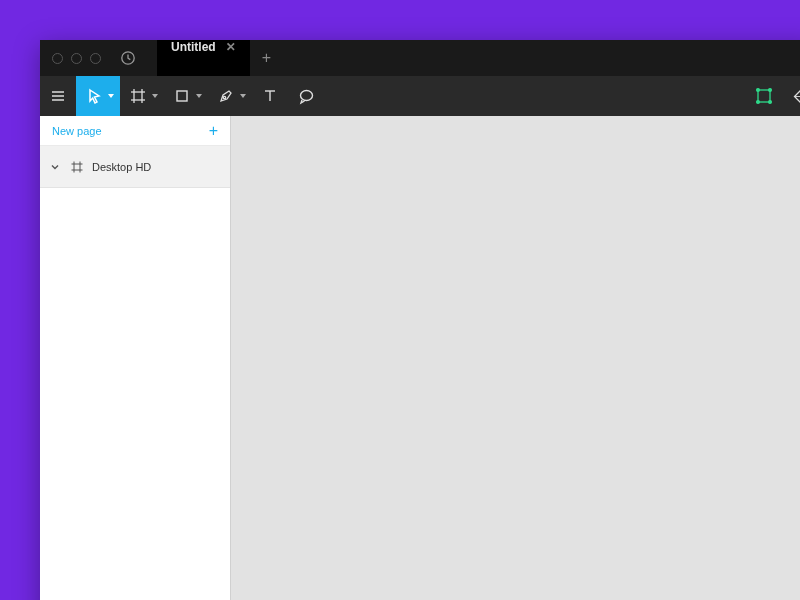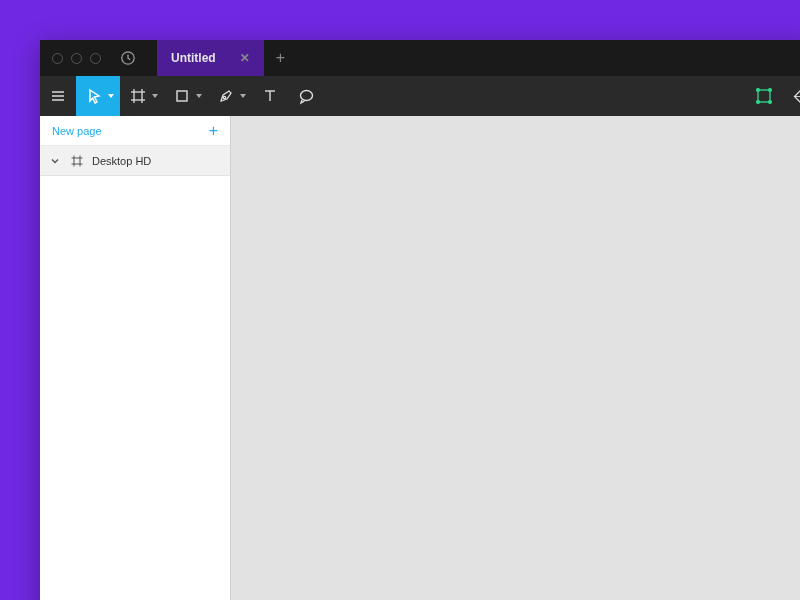--- a/index.html
+++ b/index.html
@@ -45,27 +45,27 @@
   color: #999;
 }
 .tabbar {
   margin-left: 18px;
   display: flex;
   height: 100%;
   align-items: stretch;
 }
 .tab {
   display: flex;
-  align-items: center;
+  align-items: flex-start;
   padding: 0 14px;
-  background: #4c1d95;
+  background: #000000;
   color: #e4e4e4;
   font-size: 12px;
   font-weight: 600;
-  gap: 24px;
+  gap: 10px;
 }
 .tab .close-x { color: #888; font-size: 12px; }
 .tab-add {
   display: flex; align-items: center; justify-content: center;
   padding: 0 12px;
   color: #888;
   font-size: 16px;
 }
 
 
@@ -132,21 +132,21 @@
   align-items: center;
   padding: 0 12px;
   color: #1DAEEC;
   font-size: 11px;
   font-weight: 500;
   justify-content: space-between;
   border-bottom: 1px solid #eaeaea;
 }
 .new-page .plus { font-size: 16px; font-weight: 300; }
 .layer-row {
-  height: 30px;
+  height: 42px;
   display: flex;
   align-items: center;
   gap: 8px;
   padding: 0 8px;
   color: #333;
   font-size: 11px;
   background: #f1f1f1;
   border-bottom: 1px solid #e3e3e3;
 }
 .layer-row .chev { width: 14px; display:flex; justify-content:center; color:#555; }

